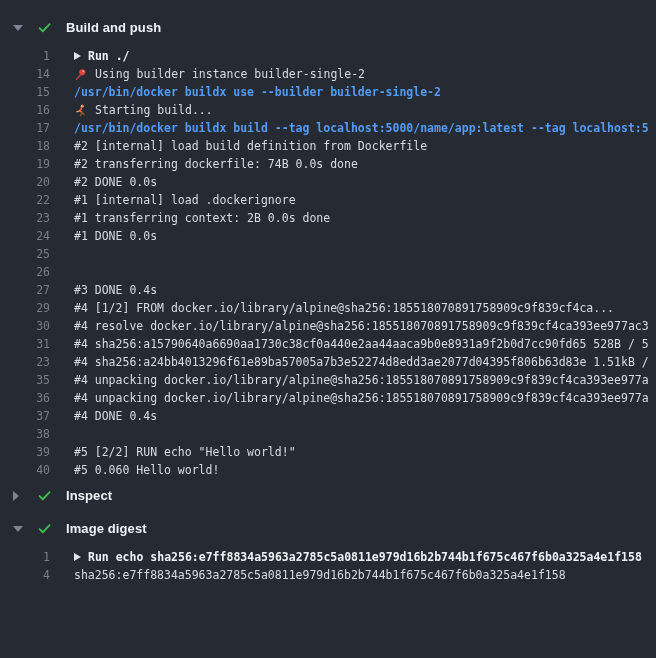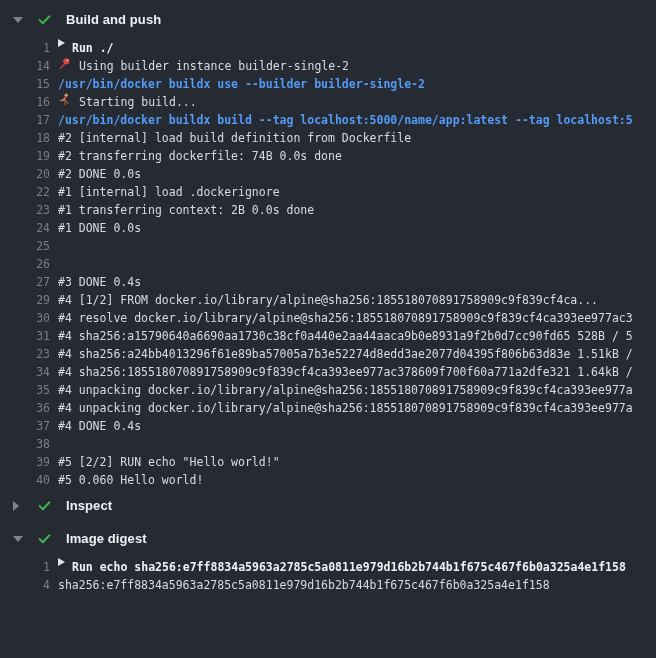--- a/index.html
+++ b/index.html
@@ -3,21 +3,21 @@
 <meta charset="utf-8">
 <style>
   html, body { margin: 0; padding: 0; }
   body {
     width: 656px; height: 658px; overflow: hidden;
     background: #262b33;
     font-family: "Liberation Sans", sans-serif;
   }
   .viewer {
     width: 656px; height: 658px; overflow: hidden;
-    box-sizing: border-box; padding-top: 3px;
+    box-sizing: border-box; padding-top: 11px;
   }
   
   .step-header {
     display: flex; align-items: center;
     height: 33px; padding-left: 13px; cursor: pointer;
   }
   .chevron { width: 0; height: 0; flex: none; }
   .step[data-state="expanded"] .chevron {
     border-left: 5px solid transparent; border-right: 5px solid transparent;
     border-top: 6px solid #7d8590; margin-right: 1px;
@@ -38,22 +38,22 @@
     display: flex; align-items: center;
     height: 18px; line-height: 18px;
     font-family: "DejaVu Sans Mono", "Liberation Mono", monospace;
     font-size: 11.5px; white-space: pre; overflow: hidden;
   }
   .line-num {
     width: 50px; flex: none; text-align: right;
     color: #767f8b;
   }
   .line-content {
-    margin-left: 8px; flex: 1; min-width: 0;
-    display: flex; overflow: hidden;
+    margin-left: 24px; flex: 1; min-width: 0;
+    display: flex; align-items: center; overflow: hidden;
   }
   .line-text { white-space: pre; color: #d5dce6; }
   .line.command .line-text { font-weight: bold; color: #eef2f7; }
   .line.info .line-text { font-weight: bold; color: #539bf5; }
   
   .icon-play {
     display: none; width: 0; height: 0; flex: none;
     border-top: 4px solid transparent; border-bottom: 4px solid transparent;
     border-left: 7px solid #dfe5ec; margin-right: 7px;
   }
@@ -237,29 +237,20 @@
           <div class="line">
     <span class="line-num">23</span>
     <span class="line-content">
       
       
       
       <span class="line-text">#4 sha256:a24bb4013296f61e89ba57005a7b3e52274d8edd3ae2077d04395f806b63d83e 1.51kB /</span>
     </span>
   </div>
           <div class="line">
-    <span class="line-num">34</span>
-    <span class="line-content">
-      
-      
-      
-      <span class="line-text">#4 sha256:185518070891758909c9f839cf4ca393ee977ac378609f700f60a771a2dfe321 1.64kB /</span>
-    </span>
-  </div>
-          <div class="line">
     <span class="line-num">35</span>
     <span class="line-content">
       
       
       
       <span class="line-text">#4 unpacking docker.io/library/alpine@sha256:185518070891758909c9f839cf4ca393ee977a</span>
     </span>
   </div>
           <div class="line">
     <span class="line-num">36</span>

